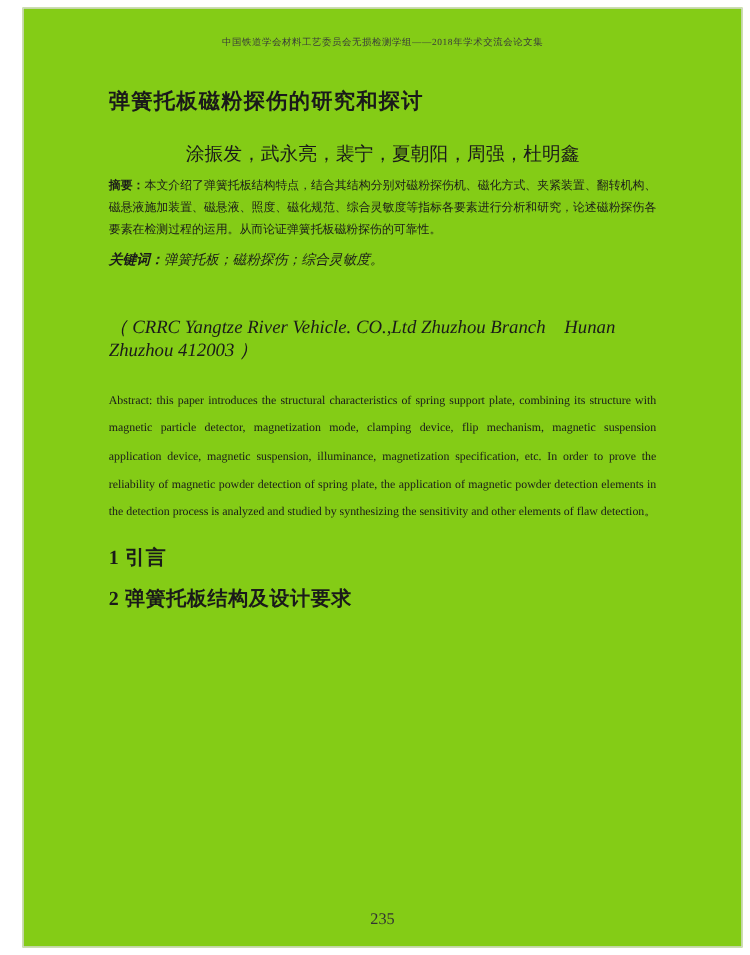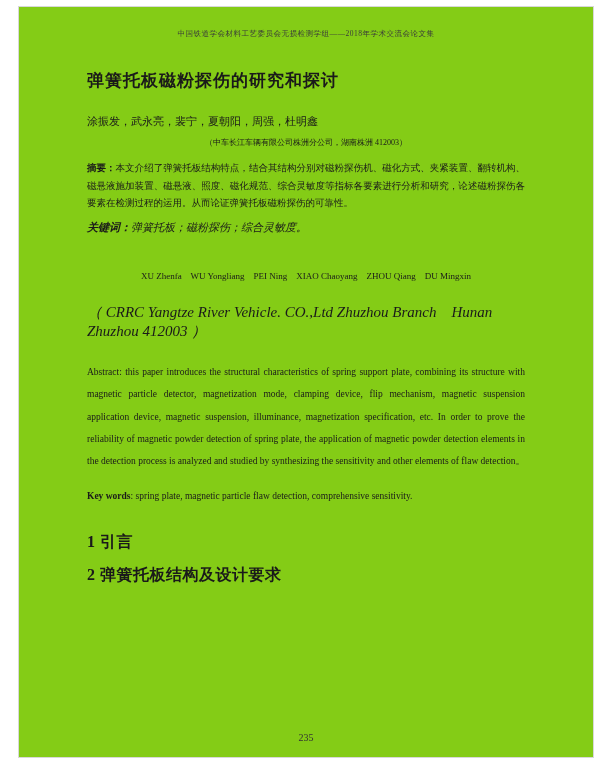--- a/index.html
+++ b/index.html
@@ -28,22 +28,22 @@
     margin-bottom: 30px;
   }
   .cn-title {
     text-align: left;
     font-size: 17px;
     font-weight: bold;
     letter-spacing: 1px;
     margin-bottom: 22px;
   }
   .cn-authors {
-    text-align: left;
-    font-size: 11px;
+    text-align: center;
+    font-size: 15px;
     margin-bottom: 8px;
   }
   .cn-affiliation {
     text-align: center;
     font-size: 8px;
     margin-bottom: 12px;
   }
   .cn-abstract {
     font-size: 9.5px;
     line-height: 1.85;
@@ -99,57 +99,52 @@
     line-height: 2.1;
     text-align: justify;
     text-indent: 2em;
     margin-bottom: 10px;
   }
   .page-number {
     position: absolute;
     bottom: 14px;
     left: 0; right: 0;
     text-align: center;
-    font-size: 10px;
+    font-size: 13px;
     color: #333;
   }
 </style>
 </head>
 <body>
 
 <div class="page">
 
   <div class="running-header">中国铁道学会材料工艺委员会无损检测学组——2018年学术交流会论文集</div>
 
   <div class="cn-title">弹簧托板磁粉探伤的研究和探讨</div>
 
   <div class="cn-authors">涂振发，武永亮，裴宁，夏朝阳，周强，杜明鑫</div>
 
-  <div class="cn-affiliation">（中车长江车辆有限公司株洲分公司，湖南株洲 412003）</div>
 
   <div class="cn-abstract">
     <span class="label">摘要：</span><span>本文介绍了弹簧托板结构特点，结合其结构分别对磁粉探伤机、磁化方式、夹紧装置、翻转机构、磁悬液施加装置、磁悬液、照度、磁化规范、综合灵敏度等指标各要素进行分析和研究，论述磁粉探伤各要素在检测过程的运用。从而论证弹簧托板磁粉探伤的可靠性。</span>
   </div>
 
   <div class="cn-keywords">
     <span class="label">关键词：</span><span>弹簧托板；磁粉探伤；综合灵敏度。</span>
   </div>
 
 
-  <div class="en-authors">XU Zhenfa    WU Yongliang    PEI Ning    XIAO Chaoyang    ZHOU Qiang    DU Mingxin</div>
 
   <div class="en-affiliation">（ CRRC Yangtze River Vehicle. CO.,Ltd Zhuzhou Branch    Hunan Zhuzhou 412003 ）</div>
 
   <div class="en-abstract">
     <span class="label">Abstract:</span><span> this paper introduces the structural characteristics of spring support plate, combining its structure with magnetic particle detector, magnetization mode, clamping device, flip mechanism, magnetic suspension application device, magnetic suspension, illuminance, magnetization specification, etc. In order to prove the reliability of magnetic powder detection of spring plate, the application of magnetic powder detection elements in the detection process is analyzed and studied by synthesizing the sensitivity and other elements of flaw detection。</span>
   </div>
 
-  <div class="en-keywords">
-    <span class="label">Key words</span><span>: spring plate, magnetic particle flaw detection, comprehensive sensitivity.</span>
-  </div>
 
   <div class="section-heading">1 引言</div>
 
 
   <div class="section-heading">2 弹簧托板结构及设计要求</div>
 
   <div class="page-number">235</div>
 
 </div>
 

